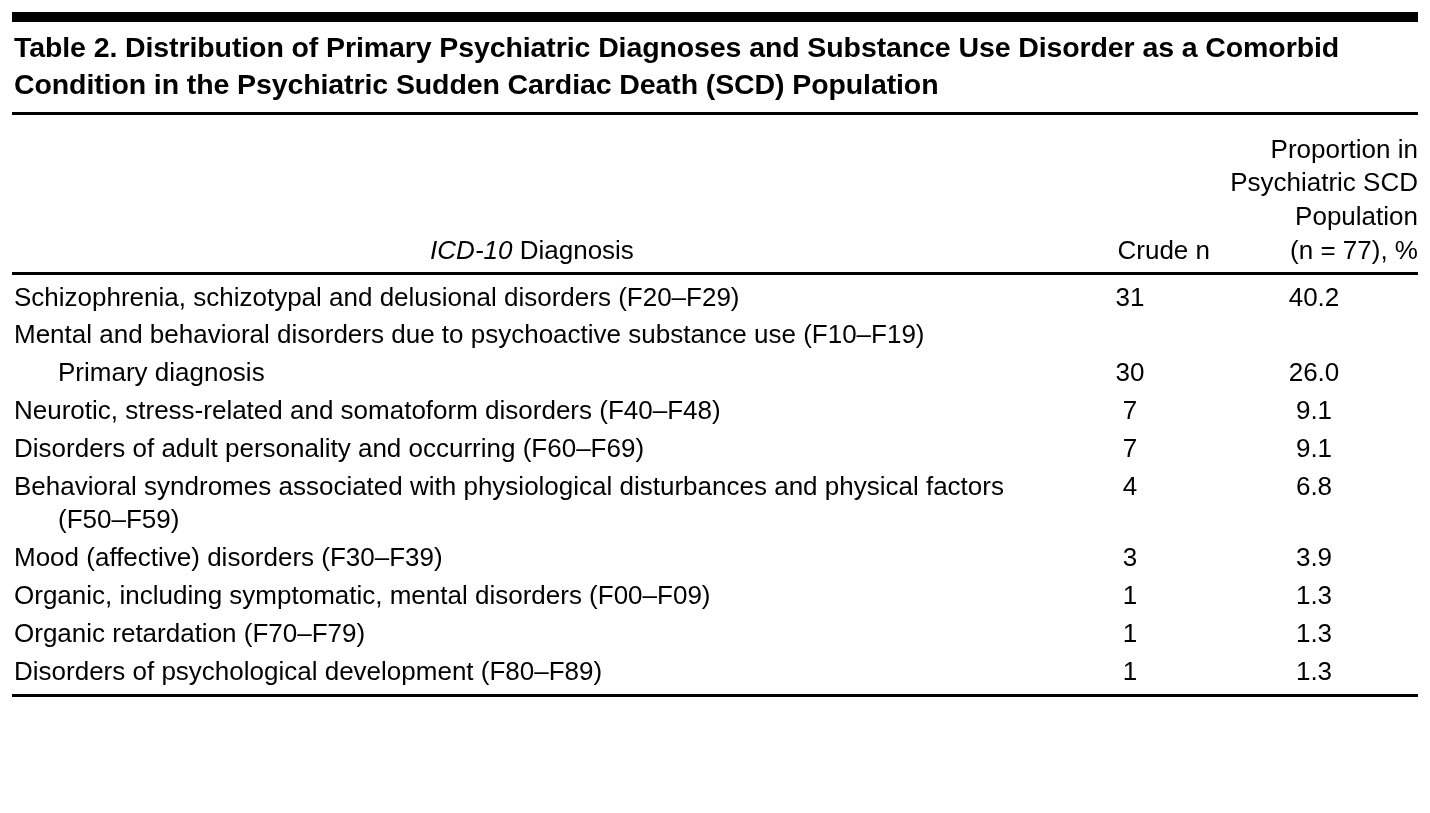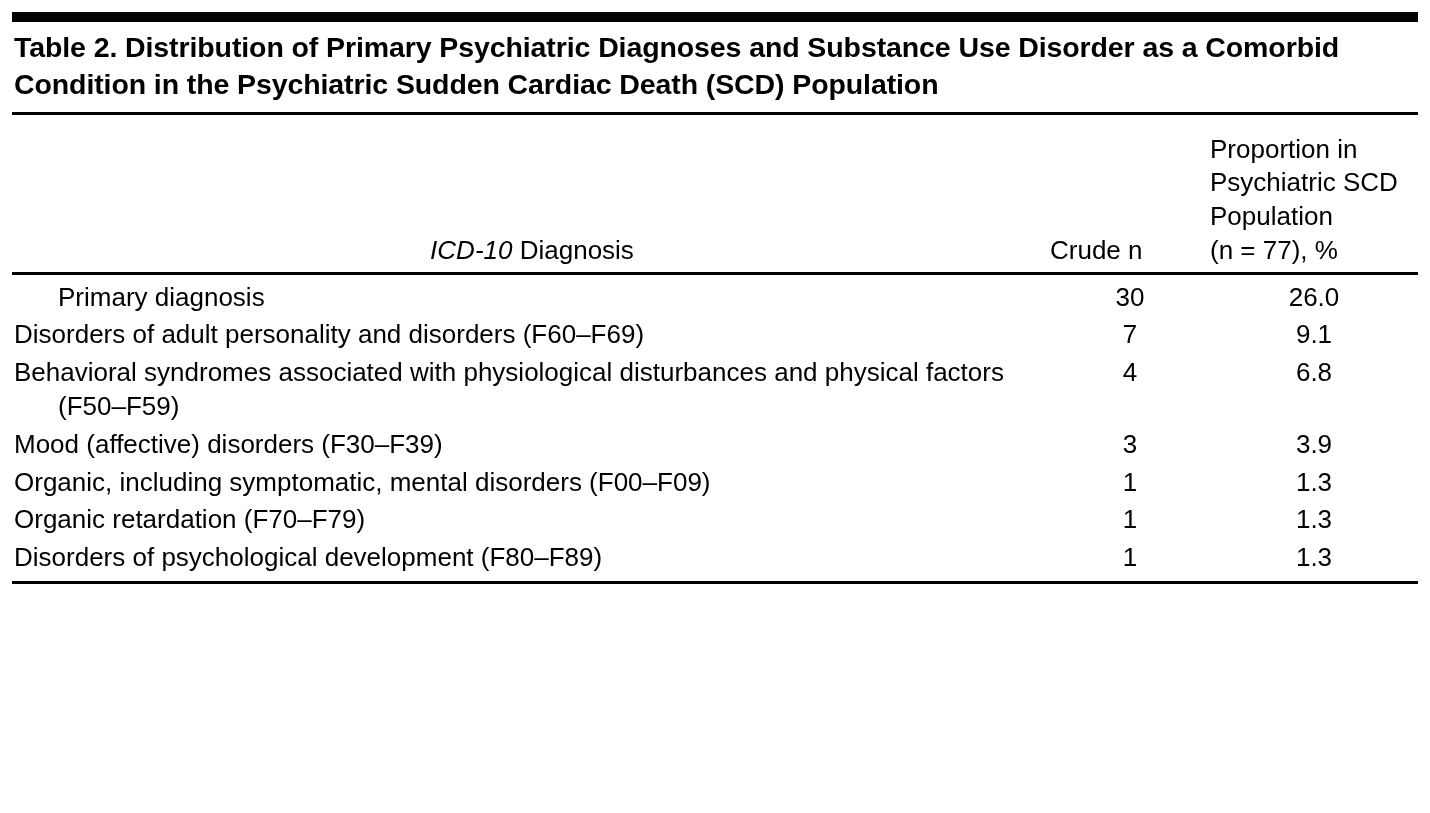--- a/index.html
+++ b/index.html
@@ -55,21 +55,21 @@
     font-size: 26px;
     vertical-align: bottom;
     padding: 0 0 4px 0;
     line-height: 1.30;
   }
   th.h-label {
     text-align: center;
     padding-left: 2px;
   }
   th.h-n, th.h-pct {
-    text-align: left;
+    text-align: right;
   }
   .hdr-stack {
     display: block;
   }
   .hdr-stack span { display: block; }
   .icd-ital {
     font-style: italic;
   }
   thead tr.head-row th {
     padding-top: 18px;
@@ -140,28 +140,49 @@
   <table class="tbl">
     <colgroup>
       <col class="c-label">
       <col class="c-n">
       <col class="c-pct">
     </colgroup>
     <tbody>
       <tr class="spacer-row">
           <td colspan="3"></td>
         </tr>
+      <tr>
+        <td class="label">
+            <span class="hang">Schizophrenia, schizotypal and delusional disorders (F20–F29)</span>
+          </td>
+        <td class="num">31</td>
+        <td class="num">40.2</td>
+      </tr>
+      <tr>
+        <td class="label">
+            <span class="hang">Mental and behavioral disorders due to psychoactive substance use (F10–F19)</span>
+          </td>
+        <td class="num"></td>
+        <td class="num"></td>
+      </tr>
       <tr class="indent">
         <td class="label">Primary diagnosis</td>
         <td class="num">30</td>
         <td class="num">26.0</td>
       </tr>
       <tr>
         <td class="label">
-            <span class="hang">Disorders of adult personality and disorders (F60–F69)</span>
+            <span class="hang">Neurotic, stress-related and somatoform disorders (F40–F48)</span>
+          </td>
+        <td class="num">7</td>
+        <td class="num">9.1</td>
+      </tr>
+      <tr>
+        <td class="label">
+            <span class="hang">Disorders of adult personality and occurring (F60–F69)</span>
           </td>
         <td class="num">7</td>
         <td class="num">9.1</td>
       </tr>
       <tr>
         <td class="label">
             <span class="hang">Behavioral syndromes associated with physiological disturbances and physical factors (F50–F59)</span>
           </td>
         <td class="num">4</td>
         <td class="num">6.8</td>

